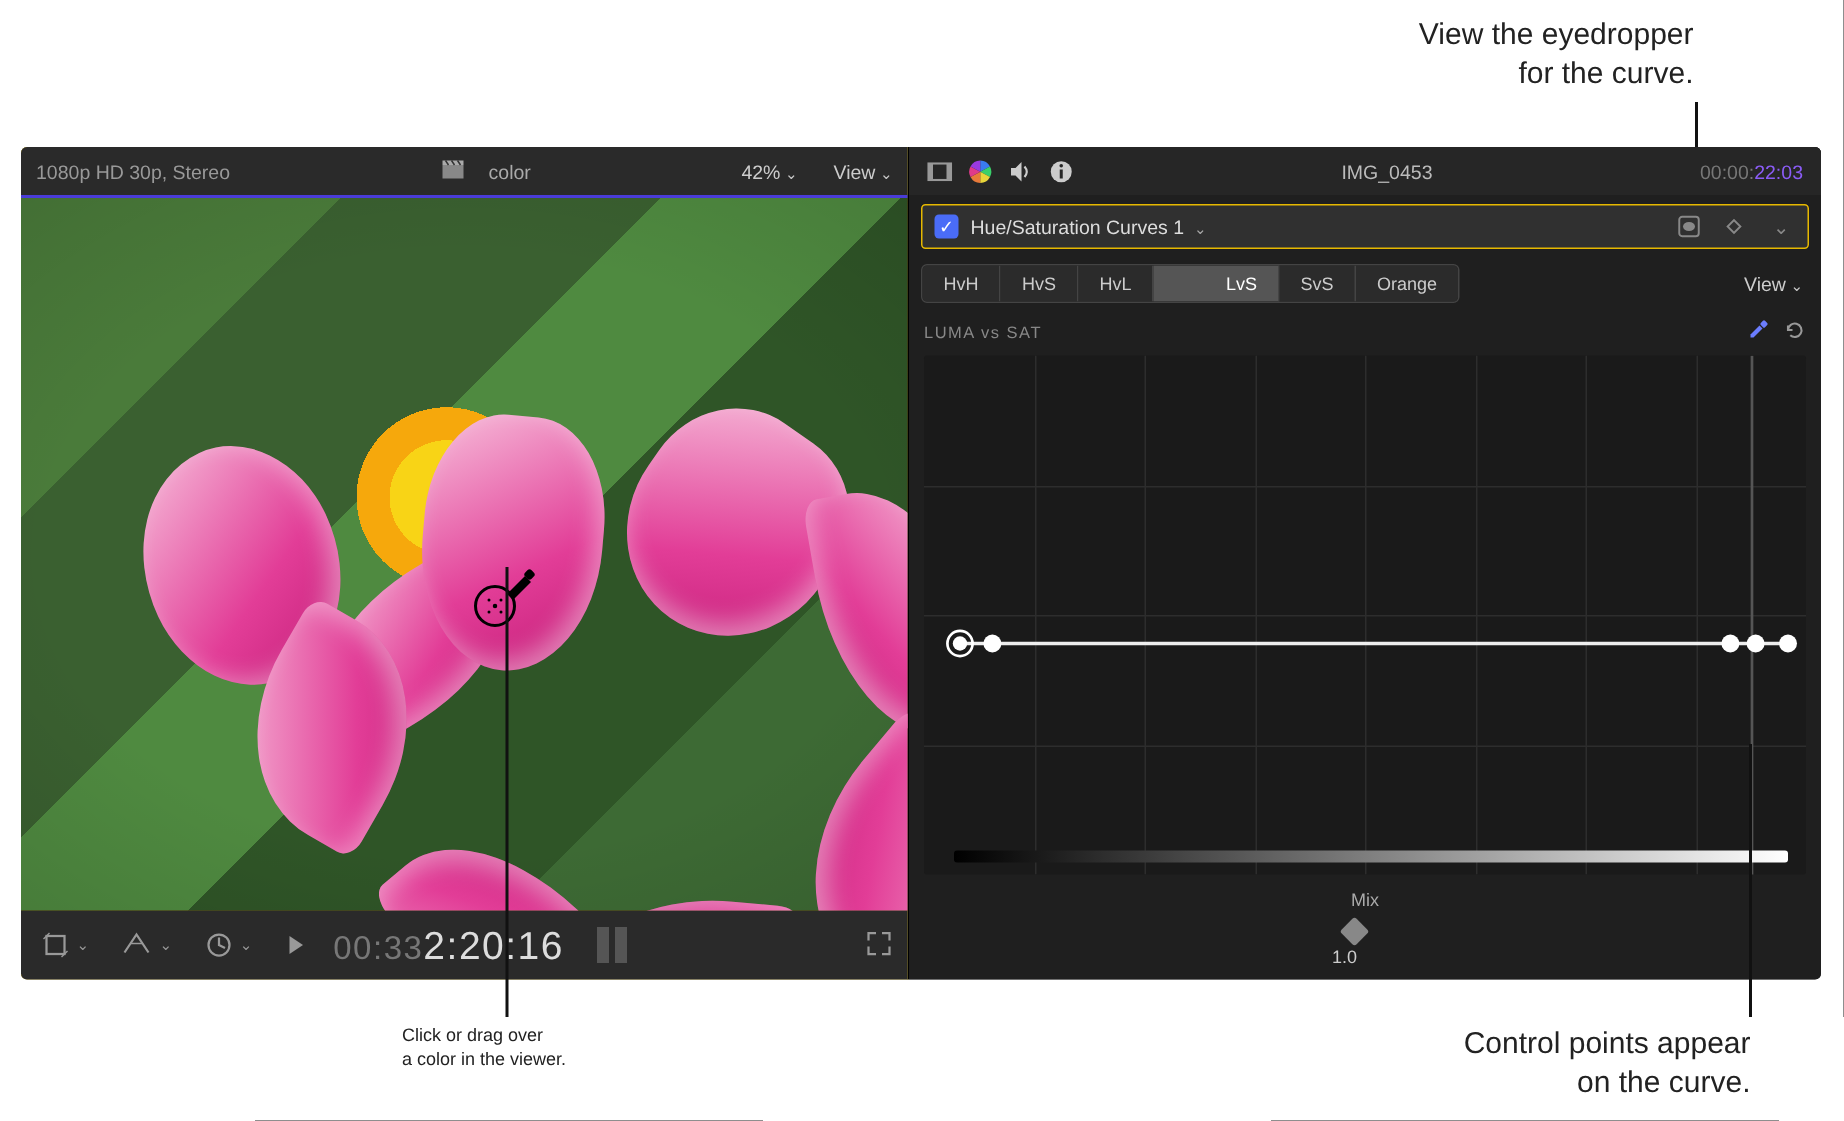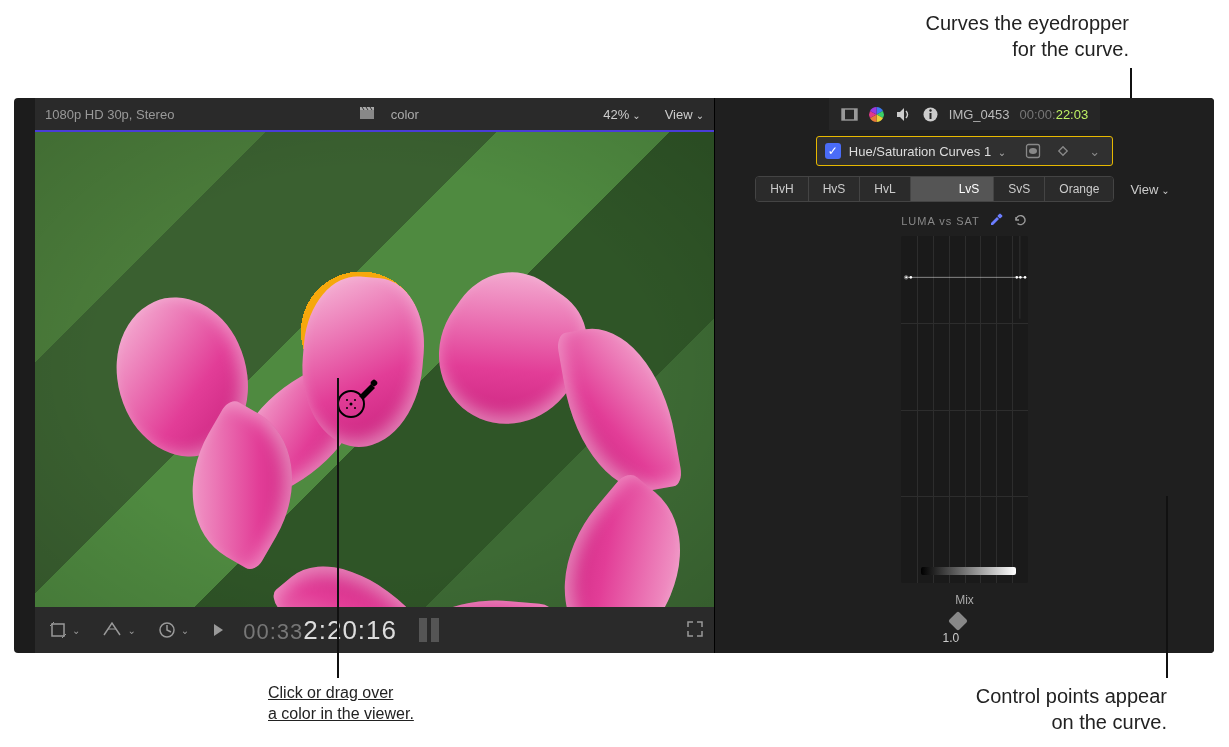--- a/index.html
+++ b/index.html
@@ -37,26 +37,25 @@
     left: 14px;
     width: 1200px;
     height: 555px;
     display: flex;
     background: #1c1c1c;
     border-radius: 4px;
     overflow: hidden;
   }
   
   .left {
-    width: 680px;
+    width: 592px;
     display: flex;
     flex-direction: column;
     background: #fde047;
     border-right: 1px solid #000;
-    margin-left: 21px;
   }
   .viewer-top {
     height: 32px;
     display: flex;
     align-items: center;
     padding: 0 10px;
     background: #2a2a2a;
     font-size: 13px;
     color: #999;
     gap: 10px;
@@ -114,33 +113,33 @@
   .vb-timecode { color:#777; font-size:22px; letter-spacing:1px; font-variant-numeric: tabular-nums; font-weight:300;}
   .vb-timecode .big { color:#ddd; font-size:26px; }
   .vb-marks { margin-left:8px; display:flex; gap:4px;}
   .vb-mark { width:8px; height:24px; background:#555; }
   .vb-expand { margin-left:auto; cursor:pointer;}
 
   
   .right {
     flex:1;
     background:#1f1f1f;
-    display:flex; flex-direction:column;align-items:center;
+    display:flex; flex-direction:column;
   }
   .insp-top {
     height:32px; display:flex; align-items:center;
     padding:0 12px; gap:10px; color:#999;
     background:#262626;
   }
   .insp-icon { cursor:pointer; color:#aaa; display:flex;align-items:center;}
   .insp-icon.active { color:#fff; }
   .insp-icon svg{width:17px;height:17px;}
   .insp-clipname { flex:1; text-align:center; color:#bbb; font-size:13px;}
   .insp-dur { color:#777; font-size:13px; font-variant-numeric:tabular-nums;}
-  .insp-dur .white{ color:#bef264; }
+  .insp-dur .white{ color:#8b5cf6; }
   .effect-row {
     margin:6px 8px 0 8px;
     border:1px solid #e6b800; border-radius:3px;
     background:#303030;
     height:30px; display:flex; align-items:center; padding:0 8px; gap:8px;
     font-size:13px; color:#ddd;
   }
   .effect-check { width:16px;height:16px;border-radius:3px;background:#4a6cf7;display:flex;align-items:center;justify-content:center;color:#fff;font-size:12px;}
   .effect-name { flex:0 0 auto; cursor:pointer;}
   .effect-name .chev-down{ color:#aaa; }
@@ -194,31 +193,31 @@
   .mix-thumb{ position:absolute; right:0; top:-5px; width:14px;height:14px;background:#888;border-radius:2px; transform:rotate(45deg);}
   .mix-val{ width:44px; text-align:left; color:#ccc;}
 
   
   .callout-line {
     position:absolute; background:#111; width:2px;
   }
   .cl-left { left:337px; top:378px; height:300px; }
   .cl-right { left:1166px; top:496px; height:182px; }
   .annot-bottom-left {
-    position:absolute; top:683px; left:268px; color:#222; font-size:16px; line-height:1.3;text-decoration:underline;
+    position:absolute; top:683px; left:268px; color:#222; font-size:12px; line-height:1.3;
   }
   .annot-bottom-right {
     position:absolute; top:683px; right:62px; color:#222; font-size:20px; line-height:1.3; text-align:right;
   }
 </style>
 </head>
 <body>
 
 <div class="annot-top">
-  <span style="white-space:pre-line;">Curves the eyedropper
+  <span style="white-space:pre-line;">View the eyedropper
 for the curve.</span>
 </div>
 <div class="annot-top-line"></div>
 
 <div class="app">
 
   <div class="left">
     <div class="viewer-top">
       <span class="vt-info">1080p HD 30p, Stereo</span>
       <span style="flex:1"></span>

